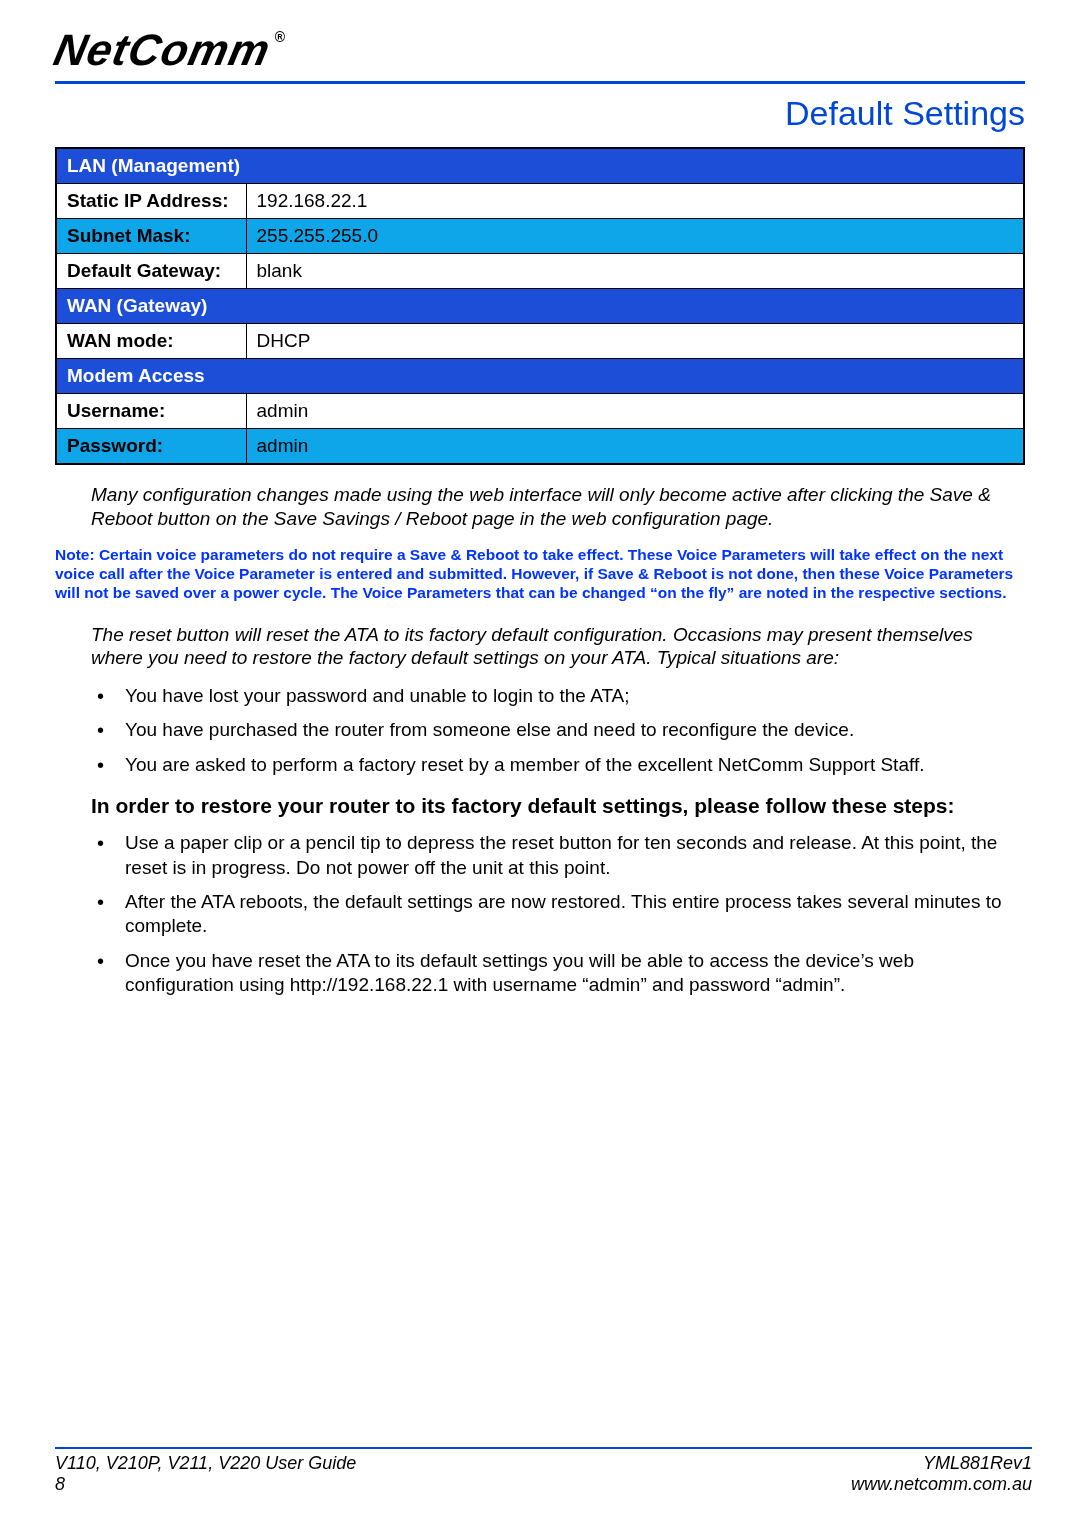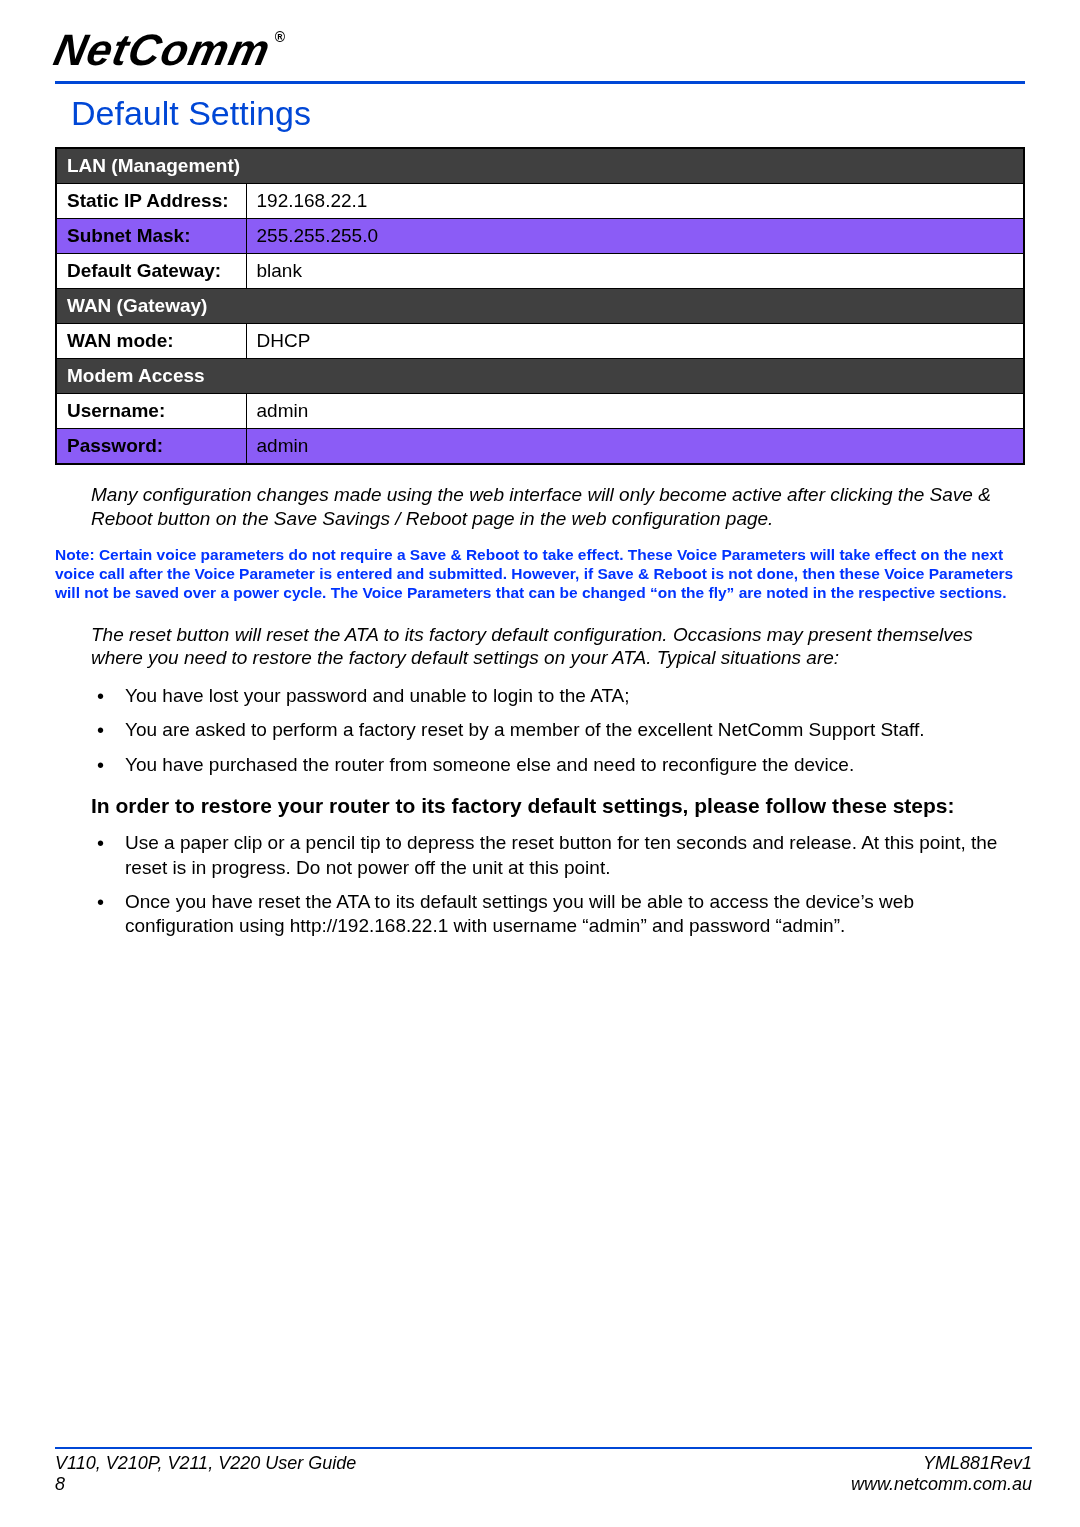--- a/index.html
+++ b/index.html
@@ -38,41 +38,42 @@
   }
   .rule {
     border: none;
     border-top: 3px solid #0047d6;
     margin-bottom: 10px;
   }
   h1.blue {
     color: #0047d6;
     font-size: 34px;
     font-weight: 400;
-    margin: 6px 0 14px 16px;
+    margin: 6px 0 14px 0;
+    text-align: right;
   }
   table.settings {
     width: 100%;
     border-collapse: collapse;
     border: 2px solid #000;
     margin-bottom: 18px;
   }
   table.settings td {
     border: 1px solid #000;
     padding: 6px 10px;
     font-size: 19px;
     vertical-align: middle;
     height: 30px;
   }
   tr.section td {
-    background: #404040;
+    background: #1d4ed8;
     color: #fff;
     font-weight: 700;
   }
-  tr.alt td { background: #8b5cf6; }
+  tr.alt td { background: #0ea5e9; }
   td.label { font-weight: 700; width: 190px; }
   td.value { font-weight: 400; }
   .para {
     font-size: 19px;
     line-height: 1.25;
     margin: 0 0 14px 36px;
     font-style: italic;
   }
   .note {
     color: #0033ff;
@@ -170,28 +171,29 @@
 
   <p class="para">Many configuration changes made using the web interface will only become active after clicking the Save &amp; Reboot button on the Save Savings / Reboot page in the web configuration page.</p>
 
   <p class="note">Note: Certain voice parameters do not require a Save &amp; Reboot to take effect. These Voice Parameters will take effect on the next voice call after the Voice Parameter is entered and submitted. However, if Save &amp; Reboot is not done, then these Voice Parameters will not be saved over a power cycle. The Voice Parameters that can be changed “on the fly” are noted in the respective sections.</p>
 
 
   <p class="para">The reset button will reset the ATA to its factory default configuration. Occasions may present themselves where you need to restore the factory default settings on your ATA. Typical situations are:</p>
 
   <ul class="bullets">
     <li>You have lost your password and unable to login to the ATA;</li>
+    <li>You have purchased the router from someone else and need to reconfigure the device.</li>
     <li>You are asked to perform a factory reset by a member of the excellent NetComm Support Staff.</li>
-    <li>You have purchased the router from someone else and need to reconfigure the device.</li>
   </ul>
 
   <p class="steps-head">In order to restore your router to its factory default settings, please follow these steps:</p>
 
   <ul class="bullets">
     <li>Use a paper clip or a pencil tip to depress the reset button for ten seconds and release. At this point, the reset is in progress. Do not power off the unit at this point.</li>
+    <li>After the ATA reboots, the default settings are now restored. This entire process takes several minutes to complete.</li>
     <li>Once you have reset the ATA to its default settings you will be able to access the device’s web configuration using http://192.168.22.1 with username “admin” and password “admin”.</li>
   </ul>
 </div>
 
 <div class="footer">
   <div class="row">
     <span class="left">V110, V210P, V211, V220 User Guide</span>
     <span class="right">YML881Rev1</span>
   </div>
   <div class="row">

